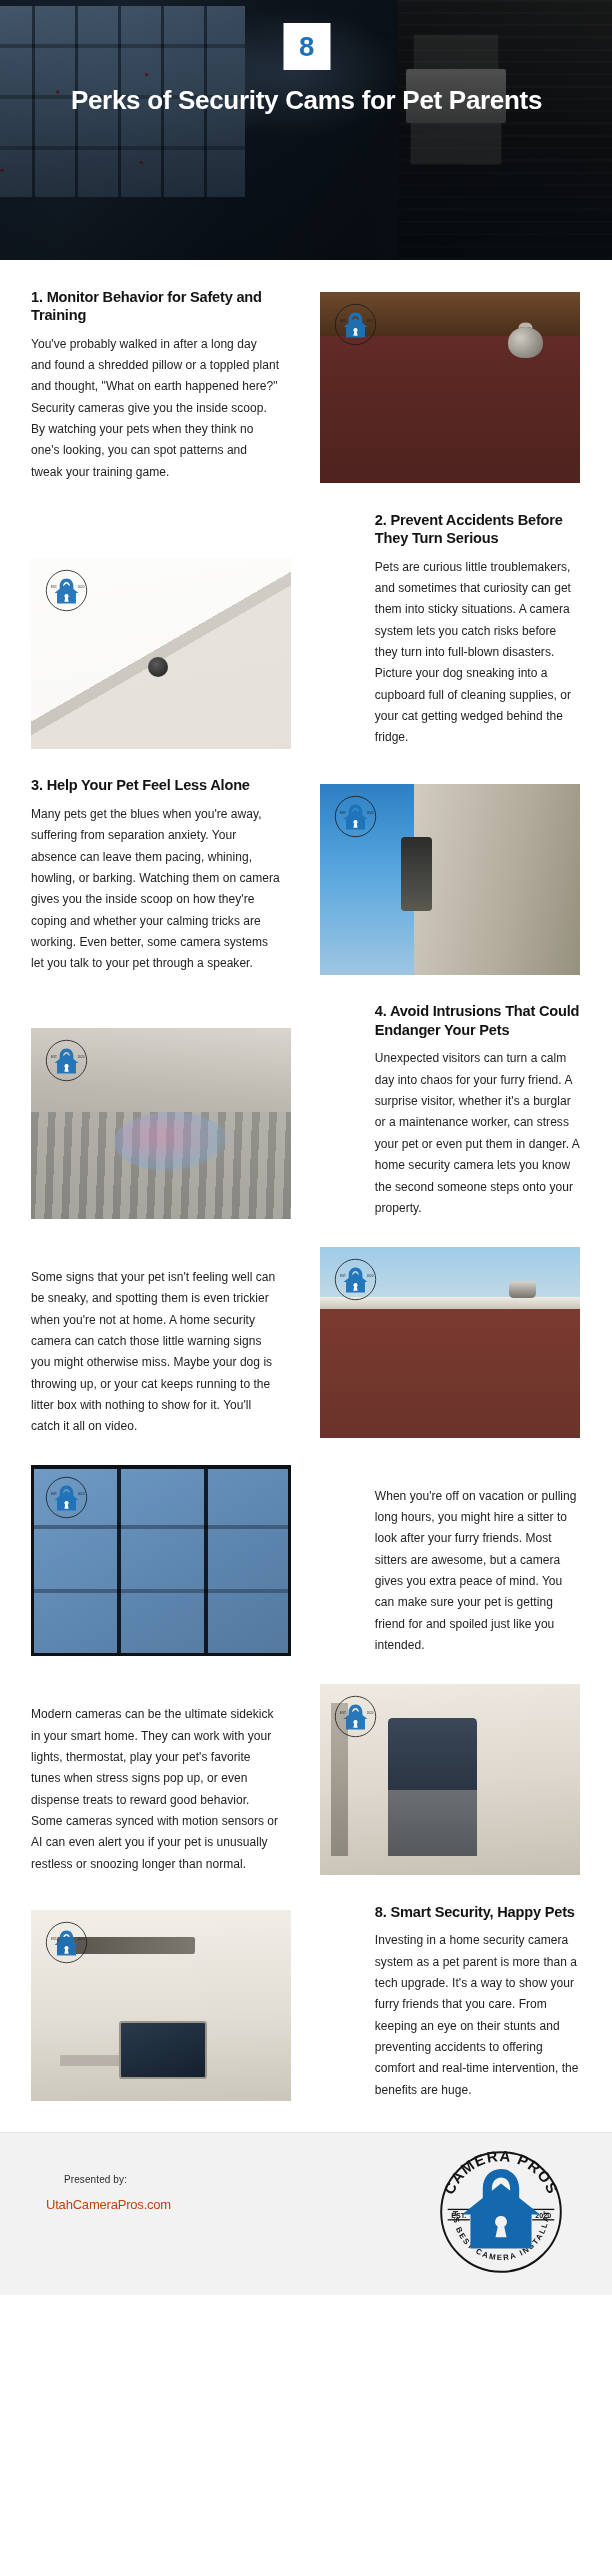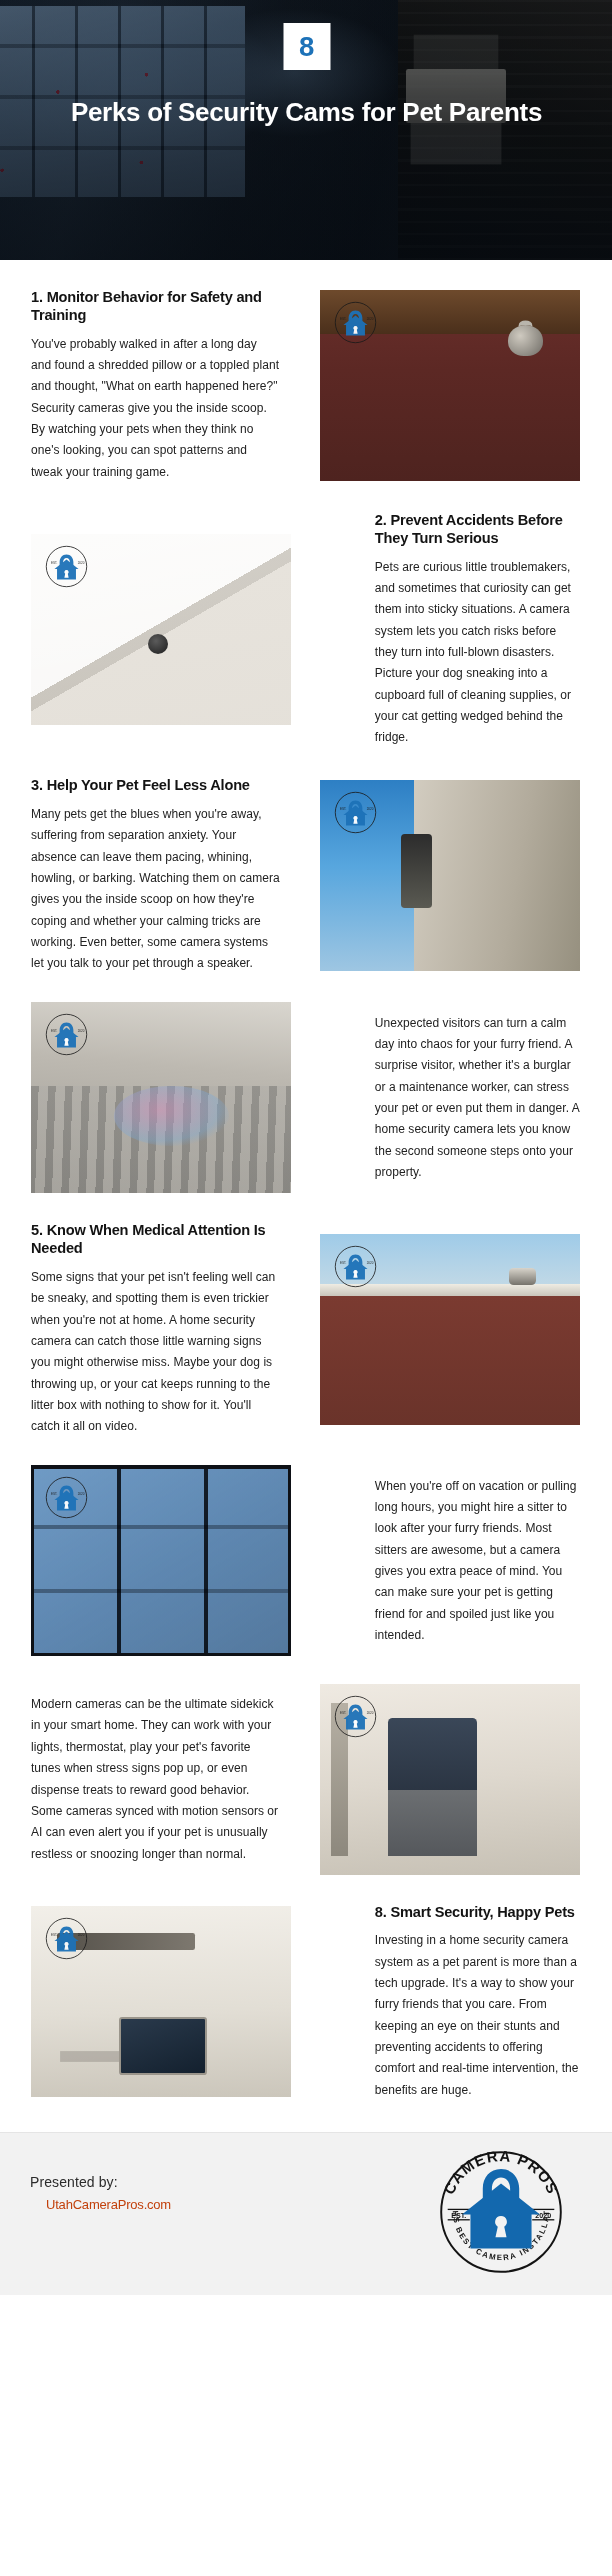--- a/index.html
+++ b/index.html
@@ -92,29 +92,28 @@
     left: 0; right: 0;
     top: 84px;
     z-index: 4;
     text-align: center;
     color: #ffffff;
     font-size: 26px;
     font-weight: 700;
     line-height: 1.28;
     letter-spacing: -0.3px;
     padding: 0 46px;
-    margin-top: 12px;
   }
 
   
   .content { position: relative; width: 613px; padding: 0; background:#fff; }
   .row {
     display: flex;
     width: 613px;
-    align-items: center;
+    align-items: flex-end;
     gap: 0;
   }
   .row.reverse { flex-direction: row-reverse; gap: 44px; }
   .col-text {
     width: 306px;
     padding: 0 26px 0 31px;
   }
   .row.reverse .col-text { padding: 0 31px 0 26px; }
   .col-img {
     width: 306px;
@@ -215,22 +214,22 @@
   
   .footer {
     position: relative;
     width: 613px;
     height: 163px;
     background: #f2f2f2;
     border-top: 0.8px solid #e5e5e5;
   }
   .presented {
     position: absolute;
-    left: 30px; top: 41px;
-    font-size: 14px;
+    left: 64px; top: 41px;
+    font-size: 10px;
     color: #2b2b2b;
     letter-spacing: 0.1px;
   }
   .site {
     position: absolute;
     left: 46px; top: 64px;
     font-size: 13px;
     color: #c2410c;
     letter-spacing: -0.2px;
   }
@@ -326,20 +325,21 @@
             </svg>
           </div>
         </div>
       </div>
     </div>
 
     <div class="gap"></div>
 
     <div class="row reverse">
       <div class="col-text">
+        <div class="sec-title">4. Avoid Intrusions That Could Endanger Your Pets</div>
         <div class="sec-body">Unexpected visitors can turn a calm day into chaos for your furry friend. A surprise visitor, whether it's a burglar or a maintenance worker, can stress your pet or even put them in danger. A home security camera lets you know the second someone steps onto your property.</div>
       </div>
       <div class="col-img">
         <div class="photo p4">
           <div class="wm">
             <svg viewBox="0 0 100 100" aria-hidden="true">
               <circle cx="50" cy="50" r="47" fill="none" stroke="#1a1a1a" stroke-width="2"></circle>
               <path d="M50 22 C40 22 34 30 34 40 L34 50 L42 50 L42 40 C42 35 45 30 50 30 C55 30 58 35 58 40 L58 50 L66 50 L66 40 C66 30 60 22 50 22Z" fill="#1d72b8"></path>
               <path d="M50 34 L78 56 L72 56 L72 80 L28 80 L28 56 L22 56 Z" fill="#1d72b8"></path>
               <path d="M50 58 a5 5 0 0 1 3 9 l2 9 h-10 l2 -9 a5 5 0 0 1 3 -9z" fill="#ffffff"></path>
@@ -348,21 +348,20 @@
             </svg>
           </div>
         </div>
       </div>
     </div>
 
     <div class="gap"></div>
 
     <div class="row">
       <div class="col-text">
-        <div class="sec-title">5. Know When Medical Attention Is Needed</div>
         <div class="sec-body">Some signs that your pet isn't feeling well can be sneaky, and spotting them is even trickier when you're not at home. A home security camera can catch those little warning signs you might otherwise miss. Maybe your dog is throwing up, or your cat keeps running to the litter box with nothing to show for it. You'll catch it all on video.</div>
       </div>
       <div class="col-img">
         <div class="photo p5">
           <div class="wm">
             <svg viewBox="0 0 100 100" aria-hidden="true">
               <circle cx="50" cy="50" r="47" fill="none" stroke="#1a1a1a" stroke-width="2"></circle>
               <path d="M50 22 C40 22 34 30 34 40 L34 50 L42 50 L42 40 C42 35 45 30 50 30 C55 30 58 35 58 40 L58 50 L66 50 L66 40 C66 30 60 22 50 22Z" fill="#1d72b8"></path>
               <path d="M50 34 L78 56 L72 56 L72 80 L28 80 L28 56 L22 56 Z" fill="#1d72b8"></path>
               <path d="M50 58 a5 5 0 0 1 3 9 l2 9 h-10 l2 -9 a5 5 0 0 1 3 -9z" fill="#ffffff"></path>

